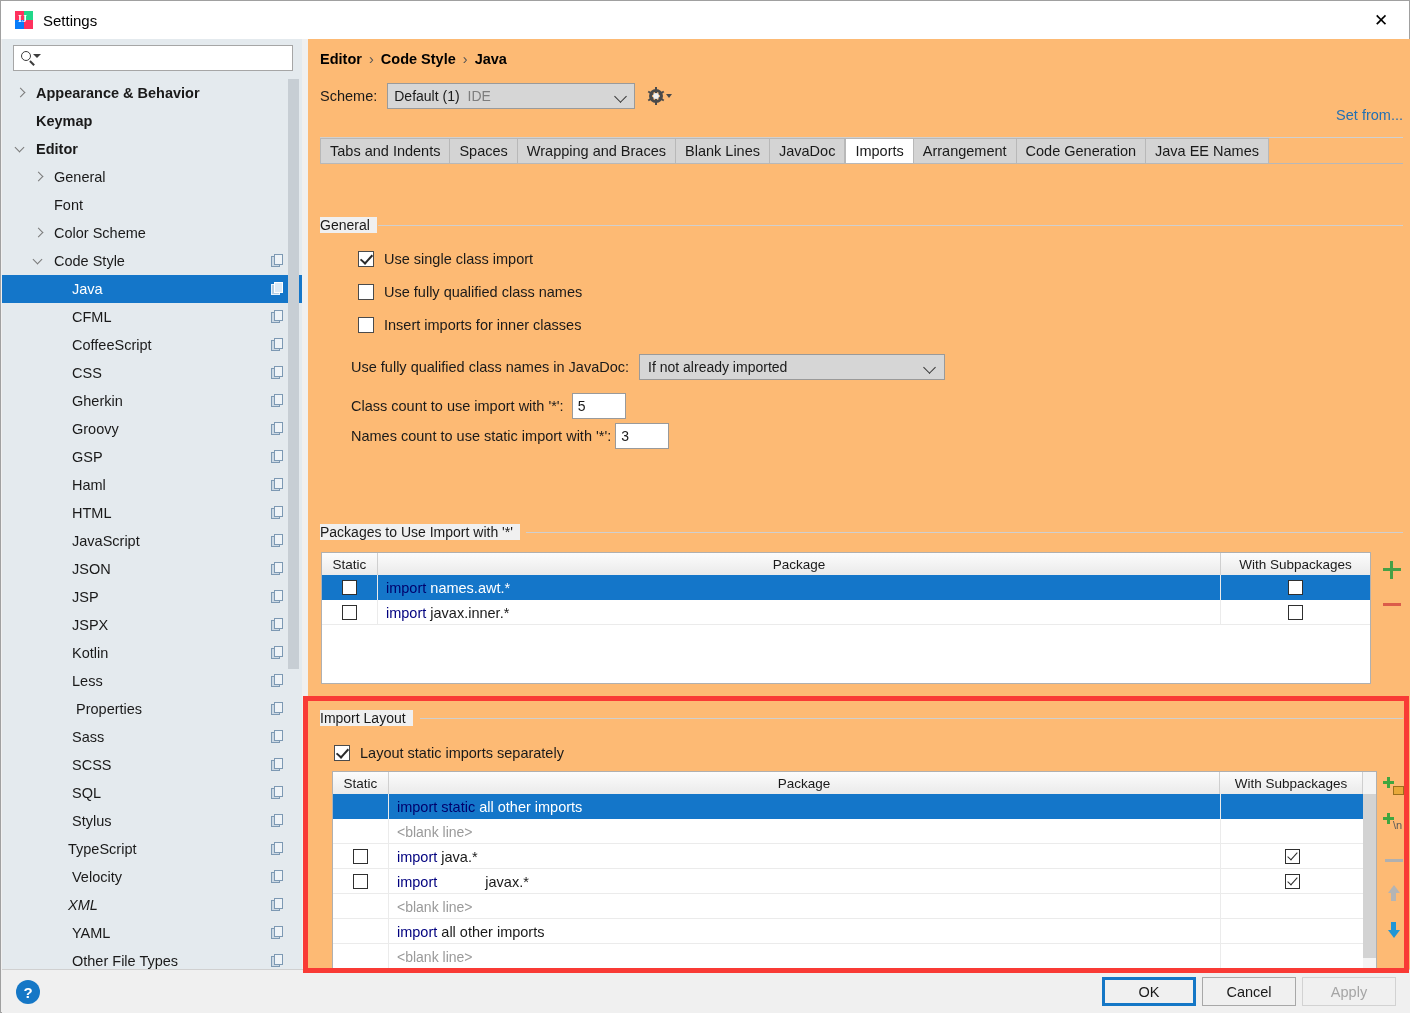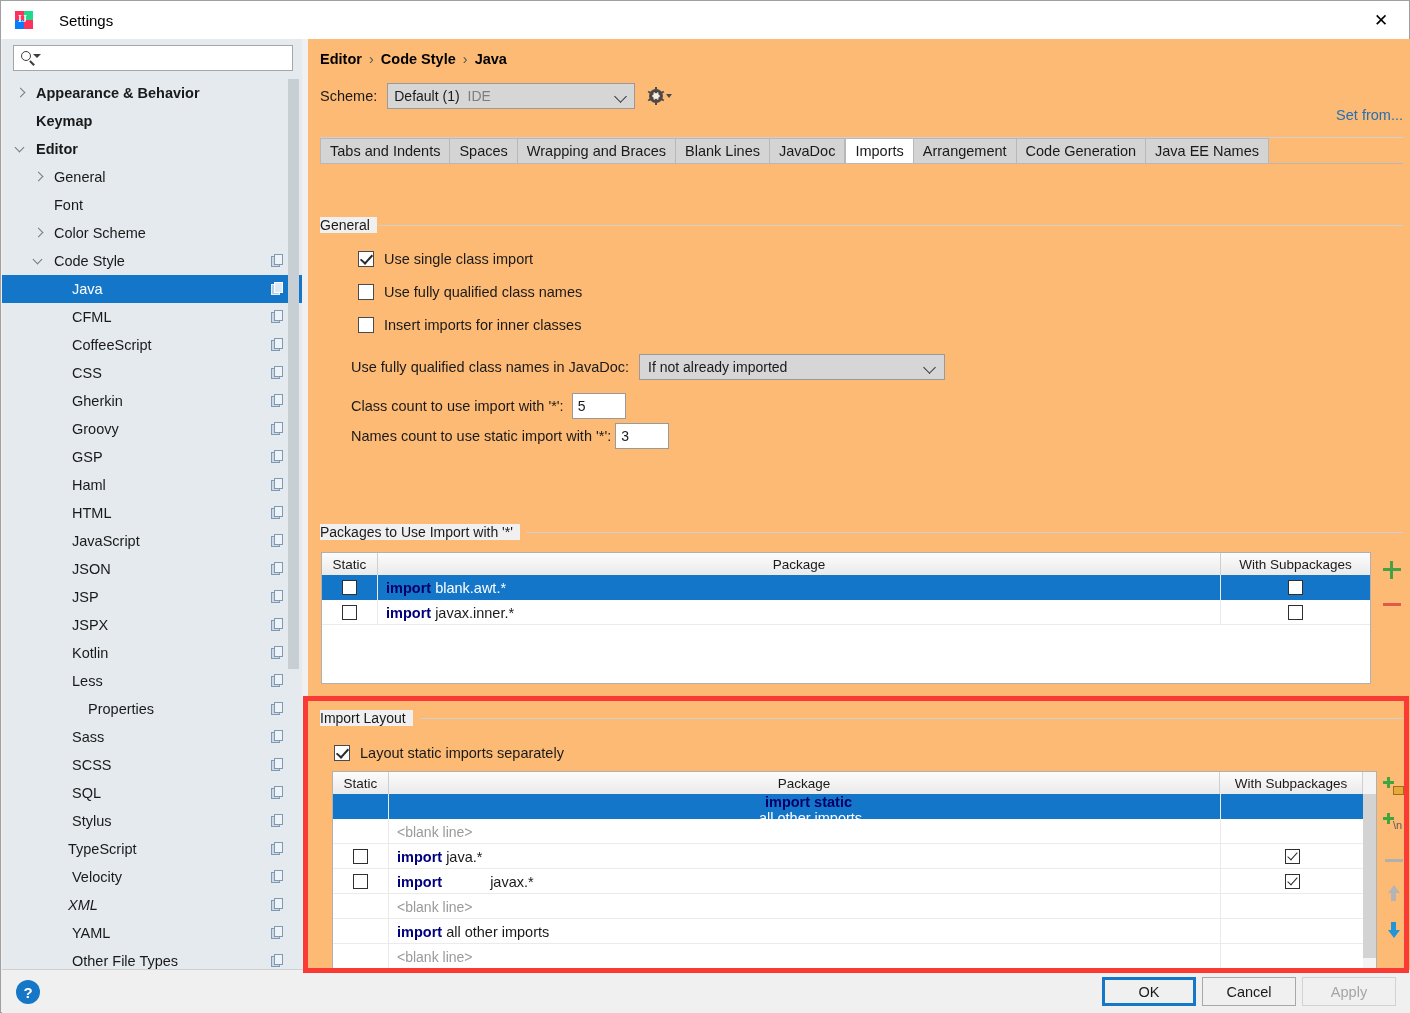--- a/index.html
+++ b/index.html
@@ -19,21 +19,21 @@
     border: 1px solid #a0a0a0;
   }
 
   
   .titlebar {
     position: absolute; left: 0; top: 0; width: 1408px; height: 38px;
     background: #ffffff;
     display: flex; align-items: center;
   }
   .title-icon {
-    width: 18px; height: 18px; margin-left: 14px; margin-right: 26px;
+    width: 18px; height: 18px; margin-left: 14px; margin-right: 10px;
     position: relative; flex: none;
   }
   .title-icon .q1 { position:absolute; left:0; top:0; width:9px; height:9px; background:#fe315d; }
   .title-icon .q2 { position:absolute; left:9px; top:0; width:9px; height:9px; background:#21d789; }
   .title-icon .q3 { position:absolute; left:0; top:9px; width:9px; height:9px; background:#087cfa; }
   .title-icon .q4 { position:absolute; left:9px; top:9px; width:9px; height:9px; background:#fe315d; }
   .title-icon .ij { position:absolute; left:3px; top:2px; color:#fff; font-size:10px; font-weight:bold; font-family:"Liberation Serif",serif; }
   .title-text { font-size: 15px; color: #000; }
   .close-btn {
     position: absolute; right: 0; top: 0; width: 56px; height: 38px;
@@ -249,21 +249,21 @@
     font-size: 13.5px; display: flex; align-items: center; justify-content: center;
     border-right: 1px solid #cfcfcf; height: 22px; color: #1a1a1a;
   }
   .th:last-child { border-right: 0; }
   .trow { display: flex; height: 25px; border-bottom: 1px solid #ebebeb; }
   .trow.sel { background: #1476c9; color: #fff; border-bottom-color: #1476c9; }
   .tcell { display: flex; align-items: center; height: 25px; border-right: 1px solid #ebebeb; }
   .tcell:last-child { border-right: 0; }
   .tcell.center { justify-content: center; }
   .tcell.pkg { padding-left: 8px; font-size: 14.5px; }
-  .kw { color: #00007f; font-weight: bold; }
+  .kw { color: #00007f; font-weight: normal; }
   .trow.sel .kw { color: #00006b; }
   .blank { color: #9a9a9a; font-size: 14px; }
   .cb-sm {
     width: 15px; height: 15px; border: 1.4px solid #2f2f2f; background: #fff;
     position: relative; cursor: pointer;
   }
   .cb-sm.checked::after {
     content: ''; position: absolute; left: 4px; top: 0px;
     width: 4px; height: 9px;
     border-right: 1.8px solid #2a2a2a; border-bottom: 1.8px solid #2a2a2a;
@@ -503,21 +503,21 @@
         <div class="tree-row">
           <span class="tw" style="margin-left: 48px;"></span>
           <span class="tree-label" style="margin-left: 8px;">Less</span>
           <span class="copy-icon">
             <span class="b"></span>
             <span class="f"></span>
           </span>
         </div>
         <div class="tree-row">
           <span class="tw" style="margin-left: 48px;"></span>
-          <span class="tree-label" style="margin-left: 24px; text-align: right;">Properties</span>
+          <span class="tree-label" style="margin-left: 12px; text-align: right;">Properties</span>
           <span class="copy-icon">
             <span class="b"></span>
             <span class="f"></span>
           </span>
         </div>
         <div class="tree-row">
           <span class="tw" style="margin-left: 48px;"></span>
           <span class="tree-label" style="margin-left: 8px;">Sass</span>
           <span class="copy-icon">
             <span class="b"></span>
@@ -683,21 +683,21 @@
           <div class="th" style="width:843px;">Package</div>
           <div class="th" style="width:149px;">With Subpackages</div>
         </div>
         <div id="pkg-rows">
             <div class="trow sel">
               <div class="tcell center" style="width: 56px;">
                 <span class="cb-sm"></span>
               </div>
               <div class="tcell pkg" style="width: 843px;">
                 <span class="kw">import</span>
-                <span style="white-space: pre;"> blank.awt.*</span>
+                <span style="white-space: pre;"> names.awt.*</span>
               </div>
               <div class="tcell center" style="width: 149px;">
                 <span class="cb-sm"></span>
               </div>
             </div>
             <div class="trow">
               <div class="tcell center" style="width: 56px;">
                 <span class="cb-sm"></span>
               </div>
               <div class="tcell pkg" style="width: 843px;">
@@ -729,21 +729,21 @@
       <div class="tablebox" style="left:12px; top:607px; width:1045px; height:214px;">
         <div class="thead">
           <div class="th" style="width:56px;">Static</div>
           <div class="th" style="width:832px;">Package</div>
           <div class="th" style="width:143px;">With Subpackages</div>
           <div class="th" style="width:13px; background:#f4f4f4;"></div>
         </div>
         <div id="layout-rows">
             <div class="trow sel">
               <div class="tcell center" style="width: 56px;"></div>
-              <div class="tcell pkg" style="width: 832px; flex-direction: column;">
+              <div class="tcell pkg" style="width: 832px;">
                 <span class="kw">import static</span>
                 <span style="white-space: pre;"> all other imports</span>
               </div>
               <div class="tcell center" style="width: 143px;"></div>
             </div>
             <div class="trow">
               <div class="tcell center" style="width: 56px;"></div>
               <div class="tcell pkg" style="width: 832px;">
                 <span class="blank">&lt;blank line&gt;</span>
               </div>

